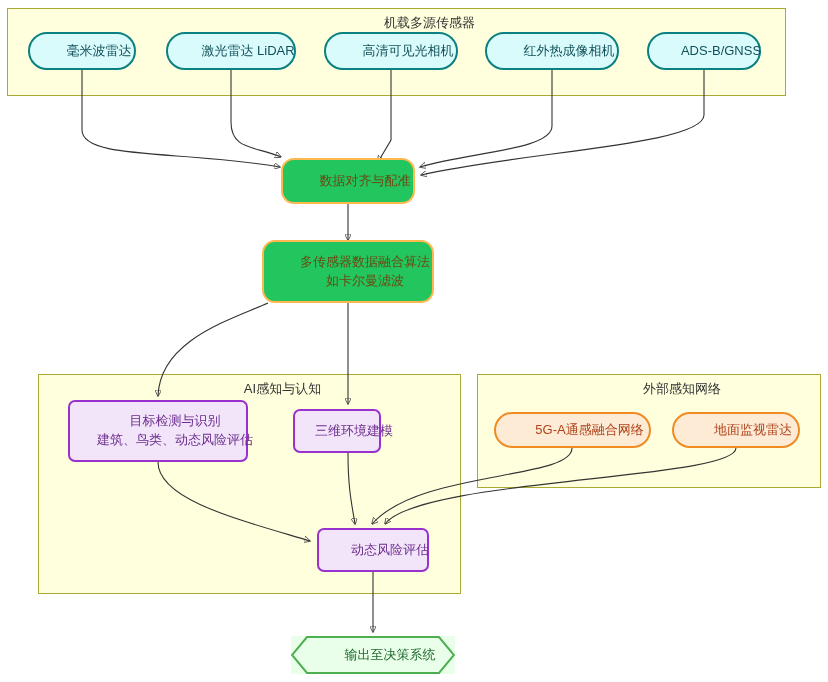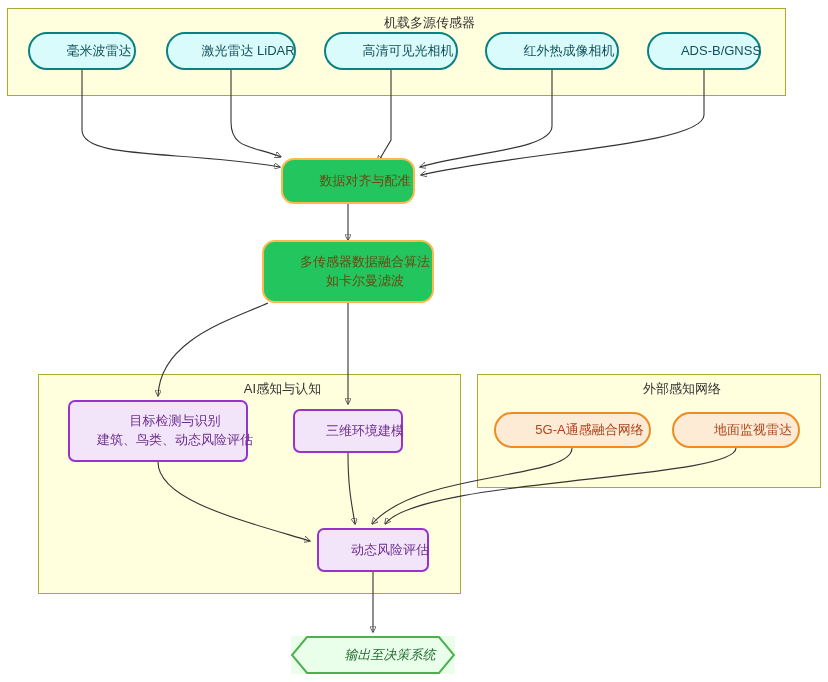--- a/index.html
+++ b/index.html
@@ -73,21 +73,20 @@
     background:#fdebd5;
     border:2px solid #ef8b22;
     border-radius:22px;
     color:#b0431a;
   }
   
   .n-out{
     background:#eaffea;
     color:#1f6b2e;
     border:none;
-    font-style:italic;
   }
   .n-out .hexbg{
     position:absolute;
     inset:0;
     z-index:-1;
   }
   .n-out .lbl{position:relative;z-index:2;}
   svg.edges{
     position:absolute;
     left:0;top:0;
@@ -172,21 +171,21 @@
 
   <div class="cluster" style="left:38px;top:374px;width:423px;height:220px;">
     <div class="cluster-title">AI感知与认知</div>
   </div>
 
   <div class="node n-ai" style="left:68px;top:400px;width:180px;height:62px;flex-direction:column;">
     <span class="lbl">目标检测与识别</span>
     <span class="lbl">建筑、鸟类、动态风险评估</span>
   </div>
 
-  <div class="node n-ai" style="left:293px;top:409px;width:110px;height:44px;">
+  <div class="node n-ai" style="left:293px;top:409px;width:88px;height:44px;">
     <span class="lbl">三维环境建模</span>
   </div>
 
   <div class="node n-ai" style="left:317px;top:528px;width:112px;height:44px;">
     <span class="lbl">动态风险评估</span>
   </div>
 
   <div class="cluster" style="left:477px;top:374px;width:344px;height:114px;">
     <div class="cluster-title">外部感知网络</div>
   </div>

